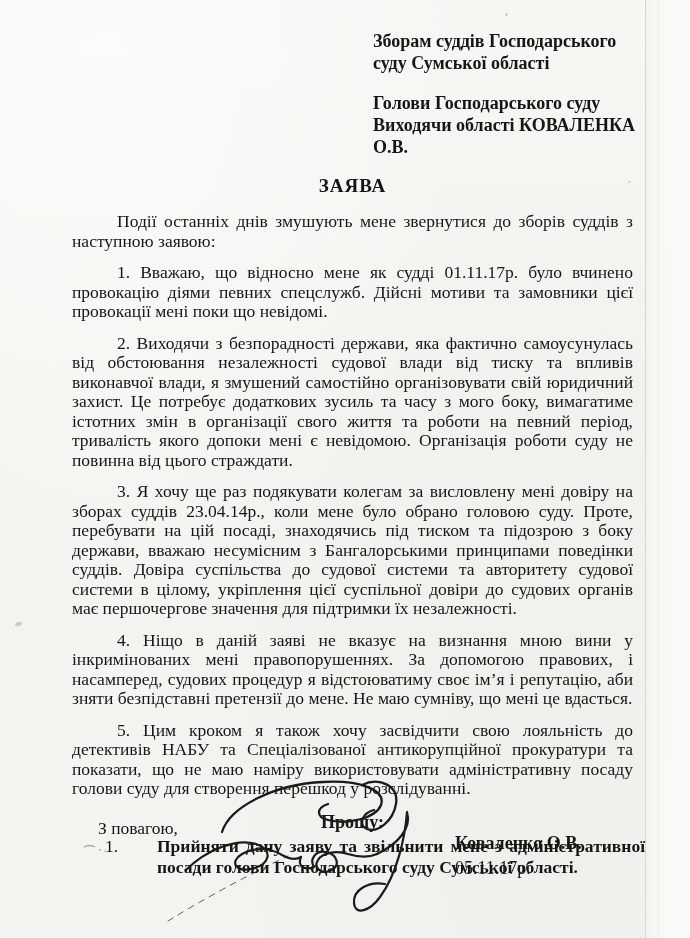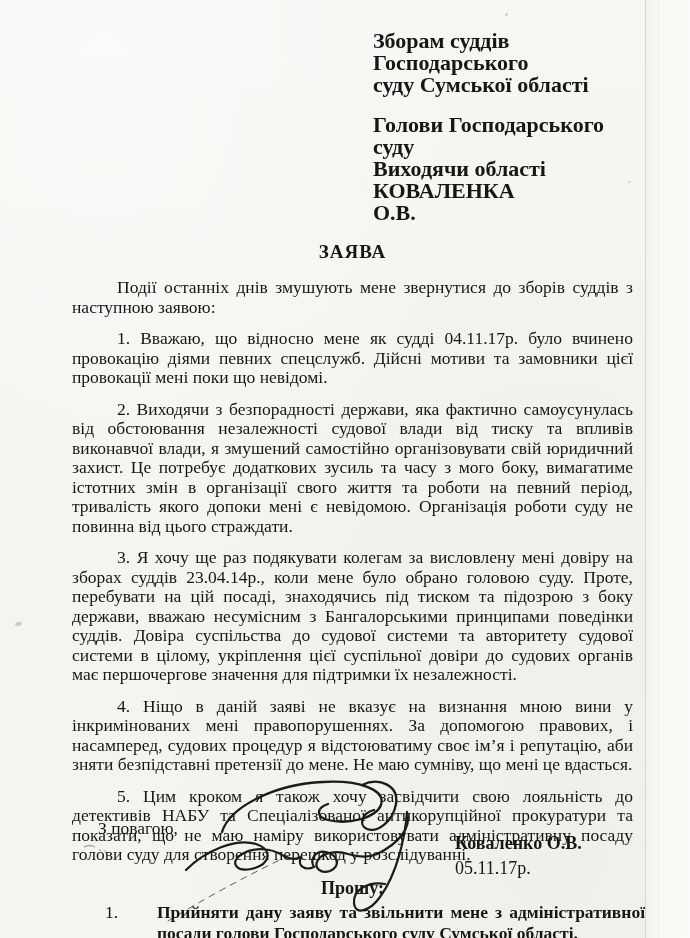--- a/index.html
+++ b/index.html
@@ -40,21 +40,21 @@
     background: rgba(60,60,55,0.05);
   }
   .content {
     position: absolute;
     left: 60px; top: 30px;
     width: 585px;
   }
   .addressee {
     margin-left: 313px;
     font-weight: bold;
-    font-size: 22px;
+    font-size: 18px;
     line-height: 22px;
   }
   .addressee-gap { height: 18px; }
   .doc-title {
     margin-top: 17px;
     text-align: center;
     font-weight: bold;
     font-size: 19px;
     letter-spacing: 1px;
     line-height: 22px;
@@ -145,21 +145,21 @@
       <div class="addressee-gap"></div>
       <div>Голови Господарського суду</div>
       <div>Виходячи області КОВАЛЕНКА</div>
       <div>О.В.</div>
     </div>
 
     <div class="doc-title">ЗАЯВА</div>
 
     <div class="body-text">
       <p>Події останніх днів змушують мене звернутися до зборів суддів з наступною заявою:</p>
-      <p>1. Вважаю, що відносно мене як судді 04.11.17р. було вчинено провокацію діями певних спецслужб. Дійсні мотиви та замовники цієї провокації мені поки що невідомі.</p>
+      <p>1. Вважаю, що відносно мене як судді 01.11.17р. було вчинено провокацію діями певних спецслужб. Дійсні мотиви та замовники цієї провокації мені поки що невідомі.</p>
       <p>2. Виходячи з безпорадності держави, яка фактично самоусунулась від обстоювання незалежності судової влади від тиску та впливів виконавчої влади, я змушений самостійно організовувати свій юридичний захист. Це потребує додаткових зусиль та часу з мого боку, вимагатиме істотних змін в організації свого життя та роботи на певний період, тривалість якого допоки мені є невідомою. Організація роботи суду не повинна від цього страждати.</p>
       <p>3. Я хочу ще раз подякувати колегам за висловлену мені довіру на зборах суддів 23.04.14р., коли мене було обрано головою суду. Проте, перебувати на цій посаді, знаходячись під тиском та підозрою з боку держави, вважаю несумісним з Бангалорськими принципами поведінки суддів. Довіра суспільства до судової системи та авторитету судової системи в цілому, укріплення цієї суспільної довіри до судових органів має першочергове значення для підтримки їх незалежності.</p>
       <p>4. Ніщо в даній заяві не вказує на визнання мною вини у інкримінованих мені правопорушеннях. За допомогою правових, і насамперед, судових процедур я відстоюватиму своє ім’я і репутацію, аби зняти безпідставні претензії до мене. Не маю сумніву, що мені це вдасться.</p>
       <p>5. Цим кроком я також хочу засвідчити свою лояльність до детективів НАБУ та Спеціалізованої антикорупційної прокуратури та показати, що не маю наміру використовувати адміністративну посаду голови суду для створення перешкод у розслідуванні.</p>
     </div>
 
     <div class="request-heading">Прошу:</div>
 
     <div class="request-item">
       <span class="num">1.</span>

